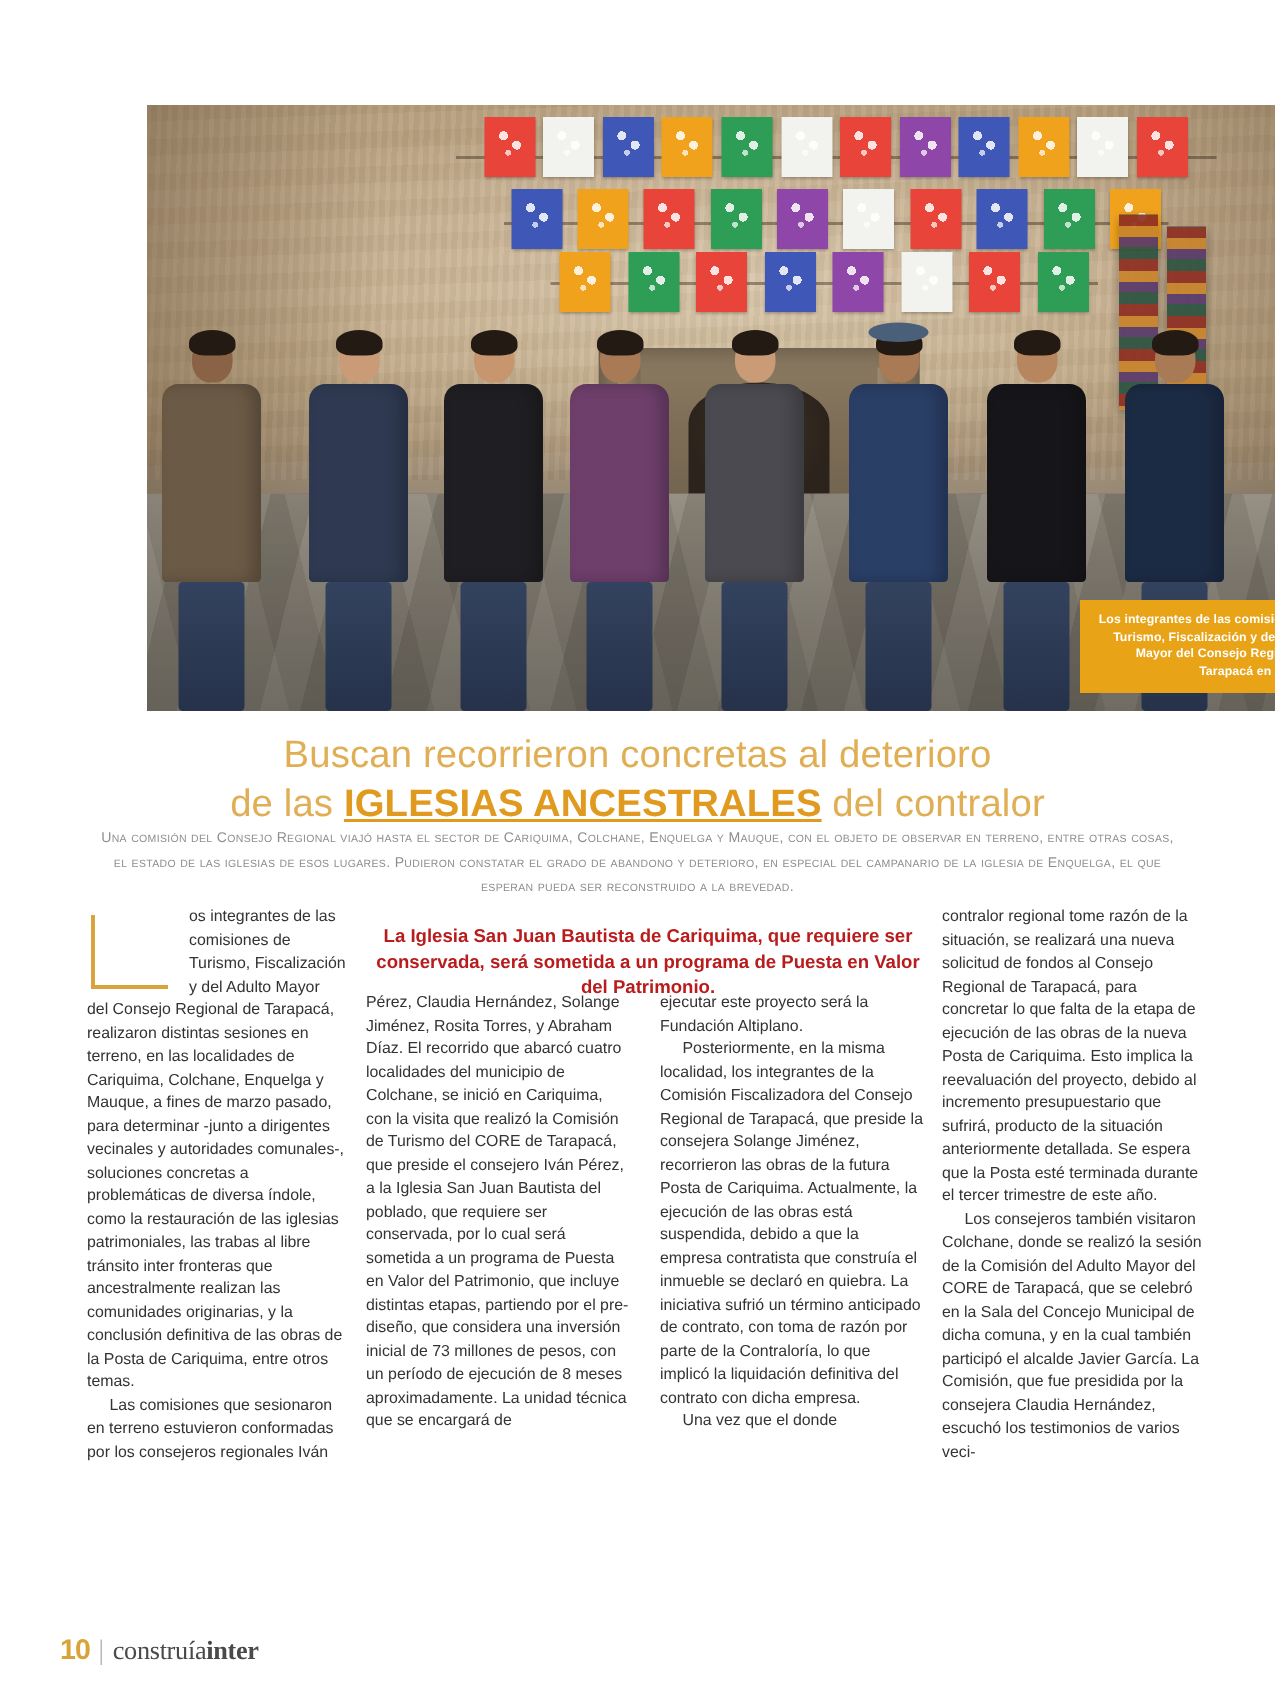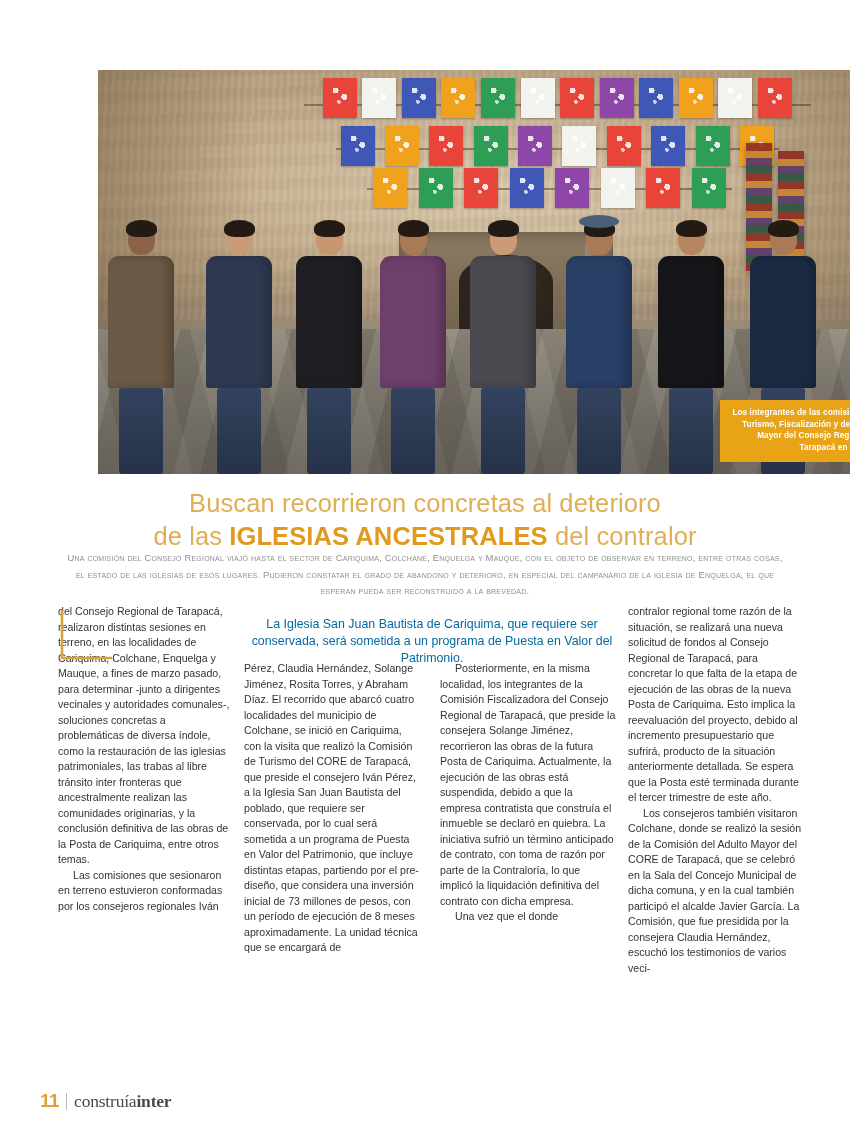--- a/index.html
+++ b/index.html
@@ -198,20 +198,21 @@
     text-align: center;
     font-size: 25.5px;
     line-height: 1.30;
     color: #e0ae54;
     font-weight: 300;
     letter-spacing: .1px;
   }
   #headline .strong {
     font-weight: bold;
     color: #e09a20;
+    text-decoration: underline;
   }
 
   
   #standfirst {
     position: absolute;
     left: 62px;
     top: 541px;
     width: 726px;
     text-align: center;
     font-size: 9.4px;
@@ -240,23 +241,23 @@
   .col p.indent { text-indent: 15px; }
 
   
   #pull-quote {
     position: absolute;
     left: 248px;
     top: 604px;
     width: 368px;
     text-align: center;
     font-size: 12.4px;
-    font-weight: normal;
+    font-weight: bold;
     line-height: 1.37;
-    color: #0369a1;
+    color: #b91c1c;
   }
 
   
   #dropcap {
     position: absolute;
     left: 0;
     top: 4px;
     width: 62px;
     height: 56px;
     pointer-events: none;
@@ -428,35 +429,37 @@
 </h1>
 
 <p id="standfirst">Una comisión del Consejo Regional viajó hasta el sector de Cariquima, Colchane, Enquelga y Mauque, con el objeto de observar en terreno, entre otras cosas, el estado de las iglesias de esos lugares. Pudieron constatar el grado de abandono y deterioro, en especial del campanario de la iglesia de Enquelga, el que esperan pueda ser reconstruido a la brevedad.</p>
 
 <p id="pull-quote">La Iglesia San Juan Bautista de Cariquima, que requiere ser conservada, será sometida a un programa de Puesta en Valor del Patrimonio.</p>
 
 <div class="col" id="col-1">
   <svg id="dropcap" viewBox="0 0 62 56">
     <path d="M4 2 L4 50 L54 50" fill="none" stroke="#d9a33c" stroke-width="2.6" stroke-linecap="butt" stroke-linejoin="miter"></path>
   </svg>
+  <p class="lead">os integrantes de las comisiones de Turismo, Fiscalización y del Adulto Mayor</p>
   <p class="lead-rest">del Consejo Regional de Tarapacá, realizaron distintas sesiones en terreno, en las localidades de Cariquima, Colchane, Enquelga y Mauque, a fines de marzo pasado, para determinar -junto a dirigentes vecinales y autoridades comunales-, soluciones concretas a problemáticas de diversa índole, como la restauración de las iglesias patrimoniales, las trabas al libre tránsito inter fronteras que ancestralmente realizan las comunidades originarias, y la conclusión definitiva de las obras de la Posta de Cariquima, entre otros temas.</p>
   <p class="indent">Las comisiones que sesionaron en terreno estuvieron conformadas por los consejeros regionales Iván</p>
 </div>
 
 <div class="col" id="col-2" style="top:661px;">
   <p>Pérez, Claudia Hernández, Solange Jiménez, Rosita Torres, y Abraham Díaz. El recorrido que abarcó cuatro localidades del municipio de Colchane, se inició en Cariquima, con la visita que realizó la Comisión de Turismo del CORE de Tarapacá, que preside el consejero Iván Pérez, a la Iglesia San Juan Bautista del poblado, que requiere ser conservada, por lo cual será sometida a un programa de Puesta en Valor del Patrimonio, que incluye distintas etapas, partiendo por el pre-diseño, que considera una inversión inicial de 73 millones de pesos, con un período de ejecución de 8 meses aproximadamente. La unidad técnica que se encargará de</p>
 </div>
 
 <div class="col" id="col-3" style="top:661px;">
+  <p>ejecutar este proyecto será la Fundación Altiplano.</p>
   <p class="indent">Posteriormente, en la misma localidad, los integrantes de la Comisión Fiscalizadora del Consejo Regional de Tarapacá, que preside la consejera Solange Jiménez, recorrieron las obras de la futura Posta de Cariquima. Actualmente, la ejecución de las obras está suspendida, debido a que la empresa contratista que construía el inmueble se declaró en quiebra. La iniciativa sufrió un término anticipado de contrato, con toma de razón por parte de la Contraloría, lo que implicó la liquidación definitiva del contrato con dicha empresa.</p>
   <p class="indent">Una vez que el donde</p>
 </div>
 
 <div class="col" id="col-4">
   <p>contralor regional tome razón de la situación, se realizará una nueva solicitud de fondos al Consejo Regional de Tarapacá, para concretar lo que falta de la etapa de ejecución de las obras de la nueva Posta de Cariquima. Esto implica la reevaluación del proyecto, debido al incremento presupuestario que sufrirá, producto de la situación anteriormente detallada. Se espera que la Posta esté terminada durante el tercer trimestre de este año.</p>
   <p class="indent">Los consejeros también visitaron Colchane, donde se realizó la sesión de la Comisión del Adulto Mayor del CORE de Tarapacá, que se celebró en la Sala del Concejo Municipal de dicha comuna, y en la cual también participó el alcalde Javier García. La Comisión, que fue presidida por la consejera Claudia Hernández, escuchó los testimonios de varios veci-</p>
 </div>
 
 <div id="footer">
-  <span id="folio">11</span>
+  <span id="folio">10</span>
   <span id="folio-rule"></span>
   <span id="masthead"><span>construía</span><span class="bold">inter</span></span>
 </div>
 
 </body></html>

